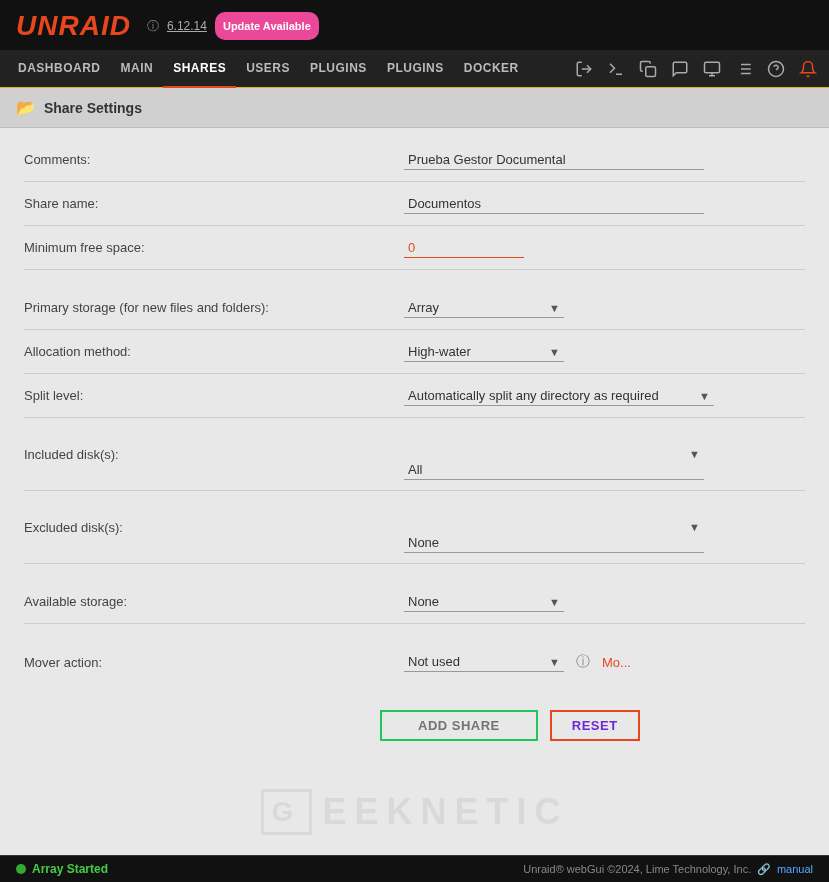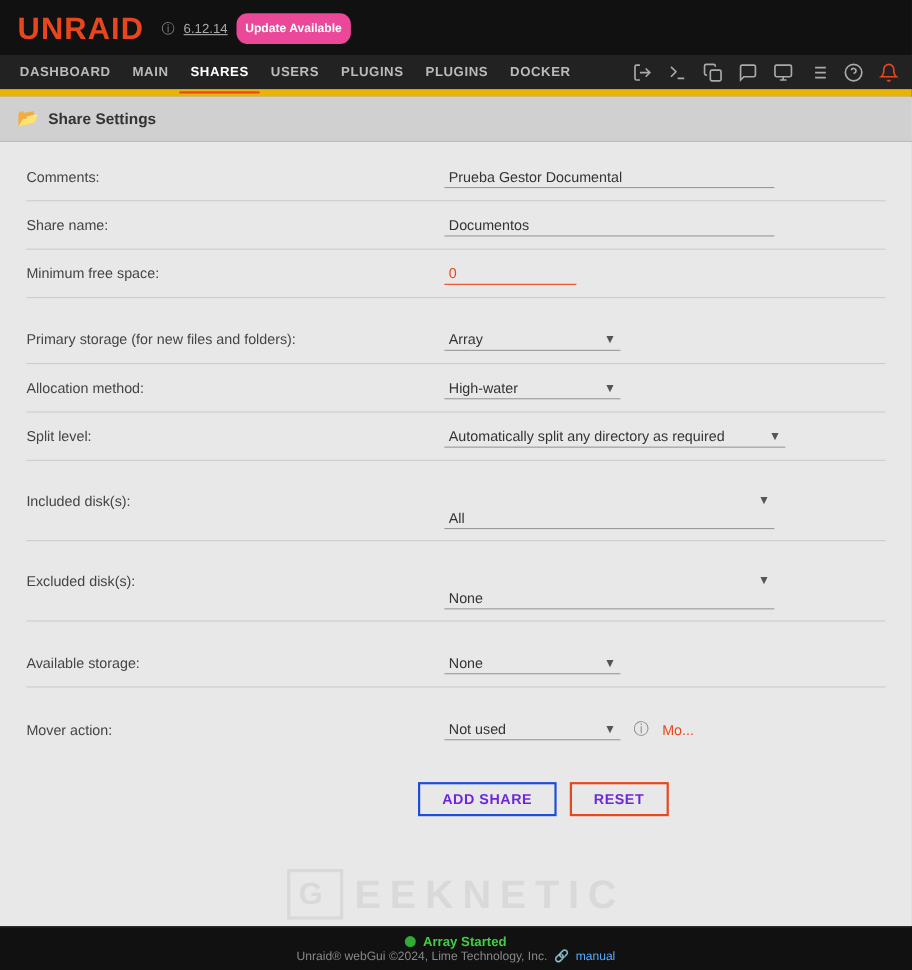--- a/index.html
+++ b/index.html
@@ -19,20 +19,21 @@
       padding: 10px 16px 8px 16px;
       display: flex;
       align-items: center;
       gap: 16px;
     }
     .logo {
       font-size: 28px;
       font-weight: 900;
       color: #e8471e;
       letter-spacing: 1px;
+      font-style: italic;
     }
     .version-area {
       display: flex;
       align-items: center;
       gap: 8px;
     }
     .version-icon {
       color: #888;
       font-size: 12px;
     }
@@ -49,21 +50,21 @@
       padding: 8px 8px;
       border-radius: 10px;
     }
 
     
     .nav {
       background: #222;
       display: flex;
       align-items: center;
       padding: 0 8px;
-      border-bottom: 7px solid #eab308;
+      border-bottom: 1px solid #eab308;
       height: 38px;
     }
     .nav-item {
       color: #bbb;
       font-size: 12px;
       font-weight: bold;
       padding: 0 10px;
       height: 38px;
       display: flex;
       align-items: center;
@@ -230,25 +231,25 @@
 
     
     .buttons-row {
       display: flex;
       gap: 12px;
       padding: 16px 24px 8px 24px;
       justify-content: flex-start;
     }
     .btn-primary {
       background: transparent;
-      border: 2px solid #1d4ed8;
-      color: #6d28d9;
+      border: 2px solid #22c55e;
+      color: #737373;
       font-size: 13px;
       font-weight: bold;
-      padding: 6px 20px;
+      padding: 6px 36px;
       cursor: pointer;
       letter-spacing: 0.5px;
     }
     .btn-secondary {
       background: transparent;
       border: 2px solid #e8471e;
       color: #6d28d9;
       font-size: 13px;
       font-weight: bold;
       padding: 6px 20px;
@@ -285,21 +286,20 @@
       color: #888;
       font-size: 11px;
       padding: 6px 16px;
       display: flex;
       align-items: center;
       justify-content: space-between;
       border-top: 1px solid #333;
       position: fixed;
       bottom: 0;
       width: 829px;
-      flex-direction: column;
     }
     .footer-left {
       display: flex;
       align-items: center;
       gap: 6px;
     }
     .footer-status-dot {
       width: 10px;
       height: 10px;
       border-radius: 50%;

